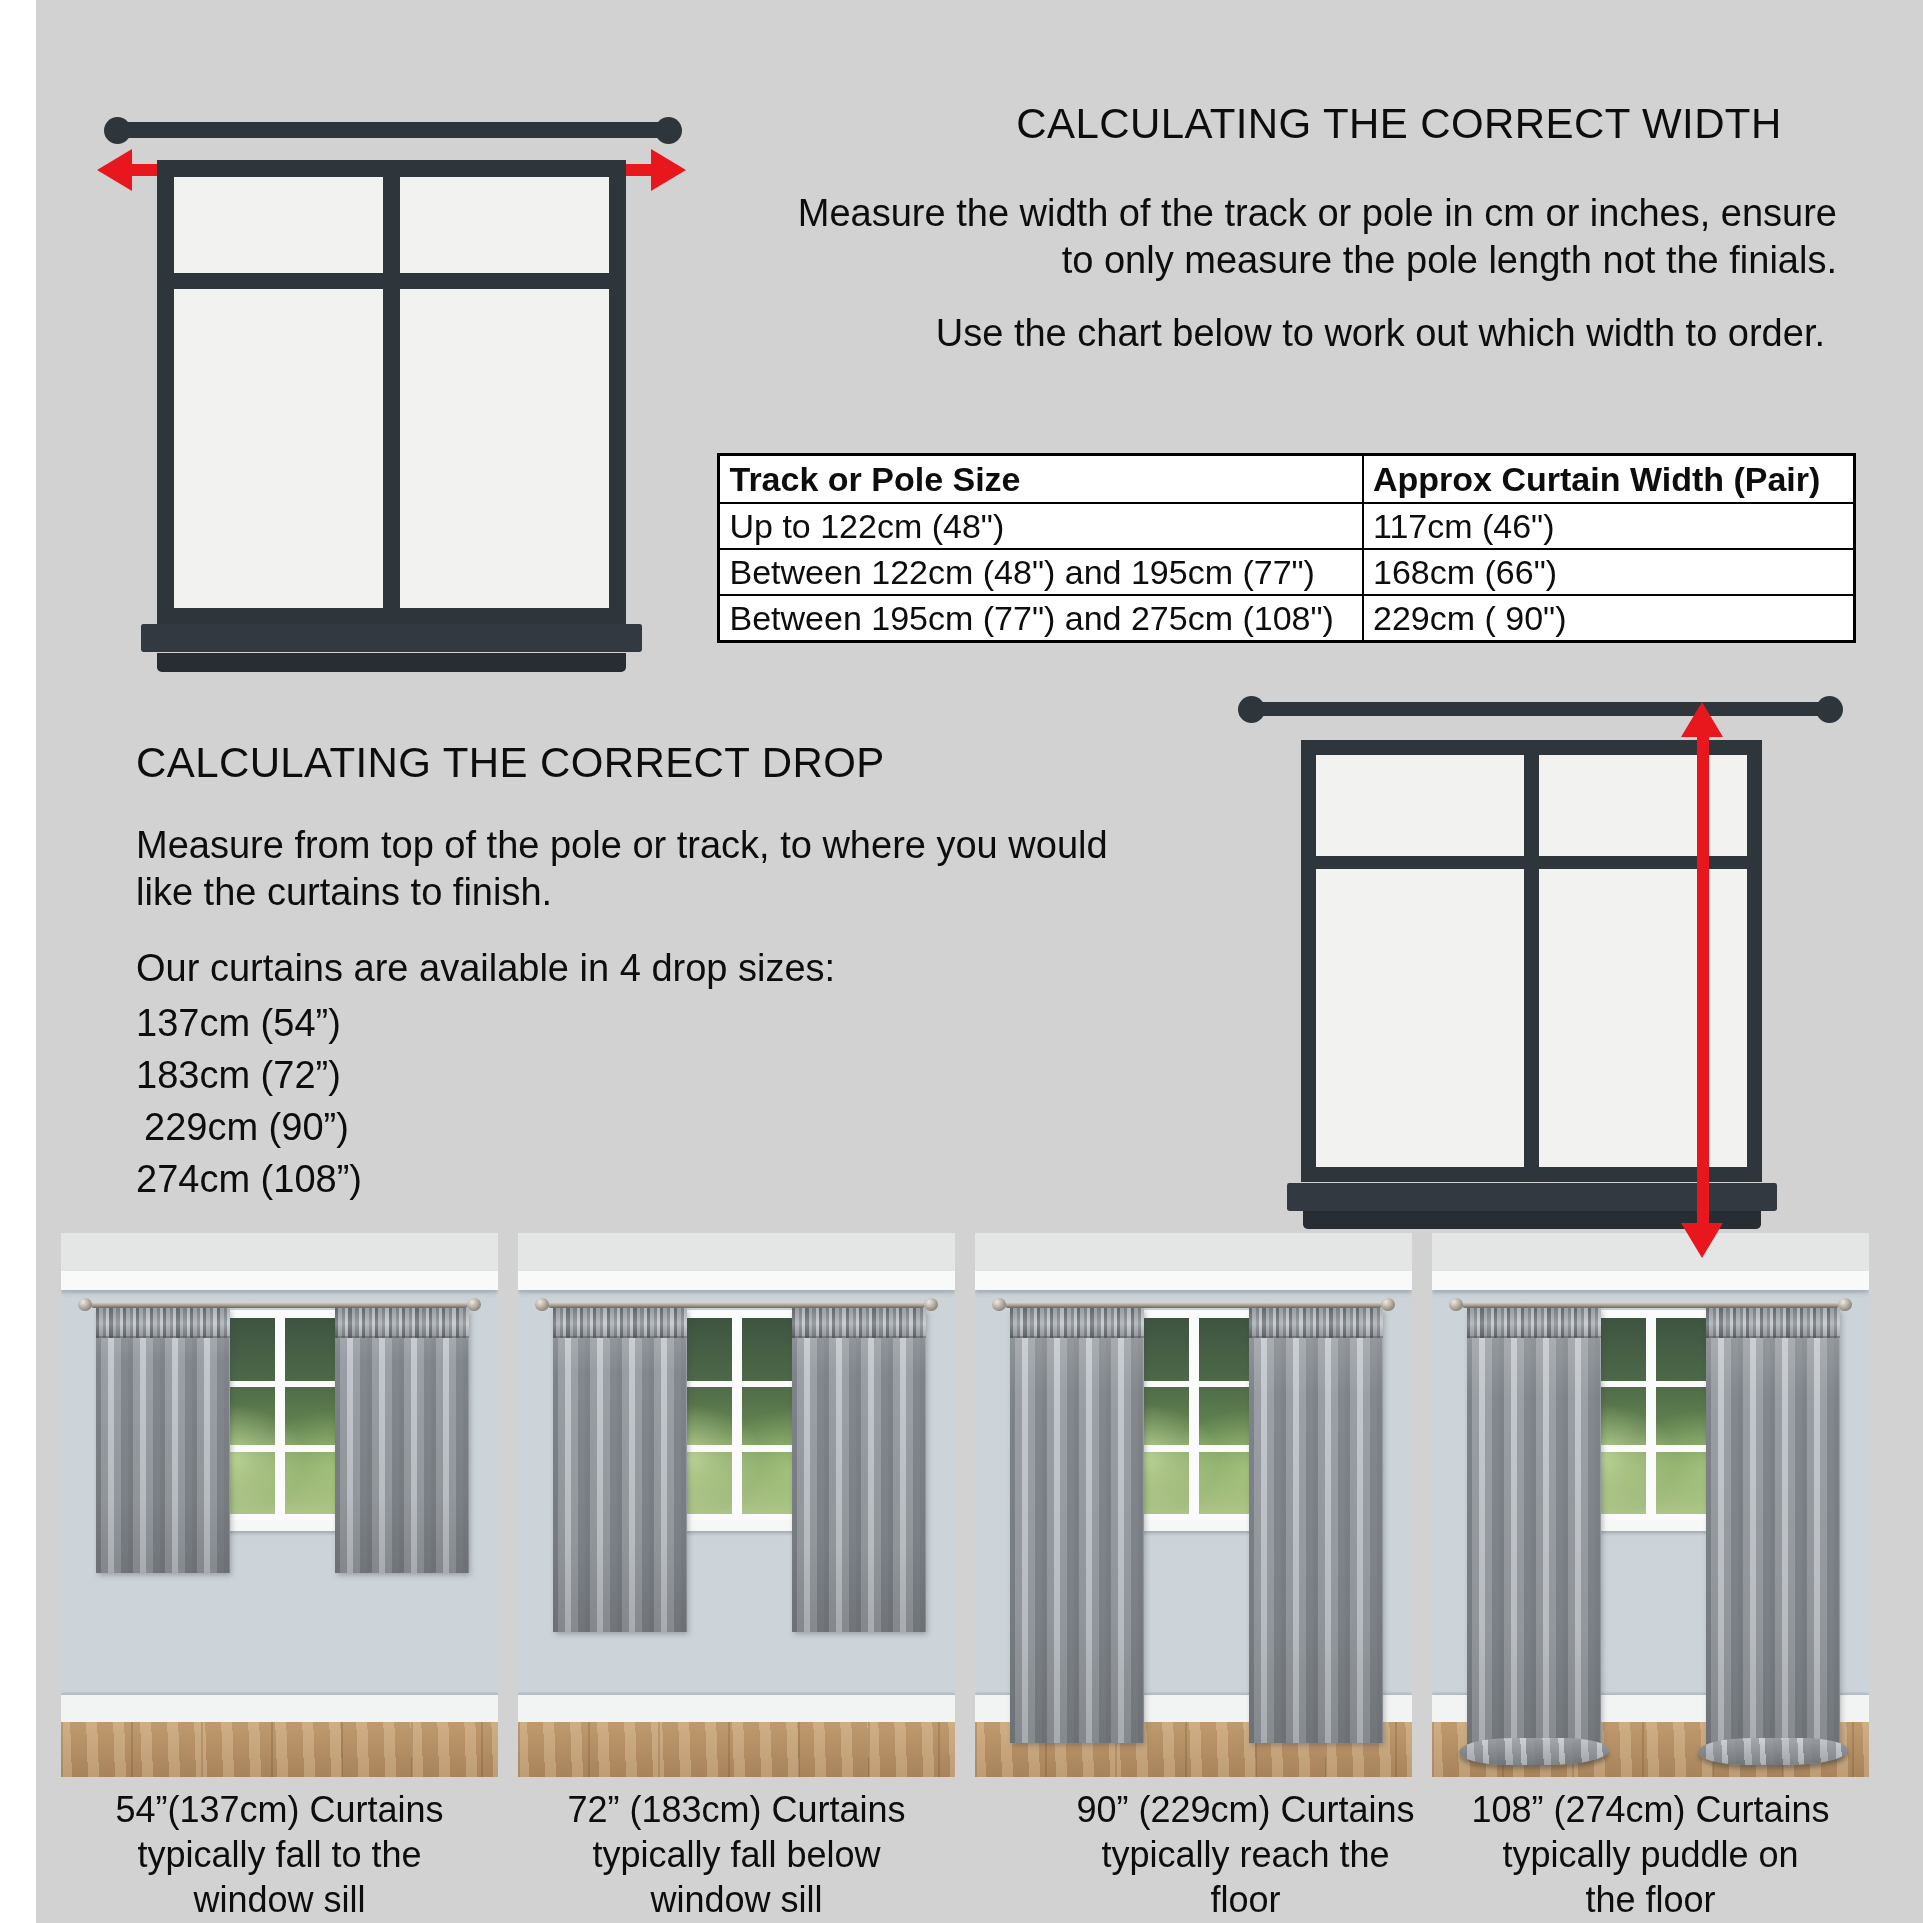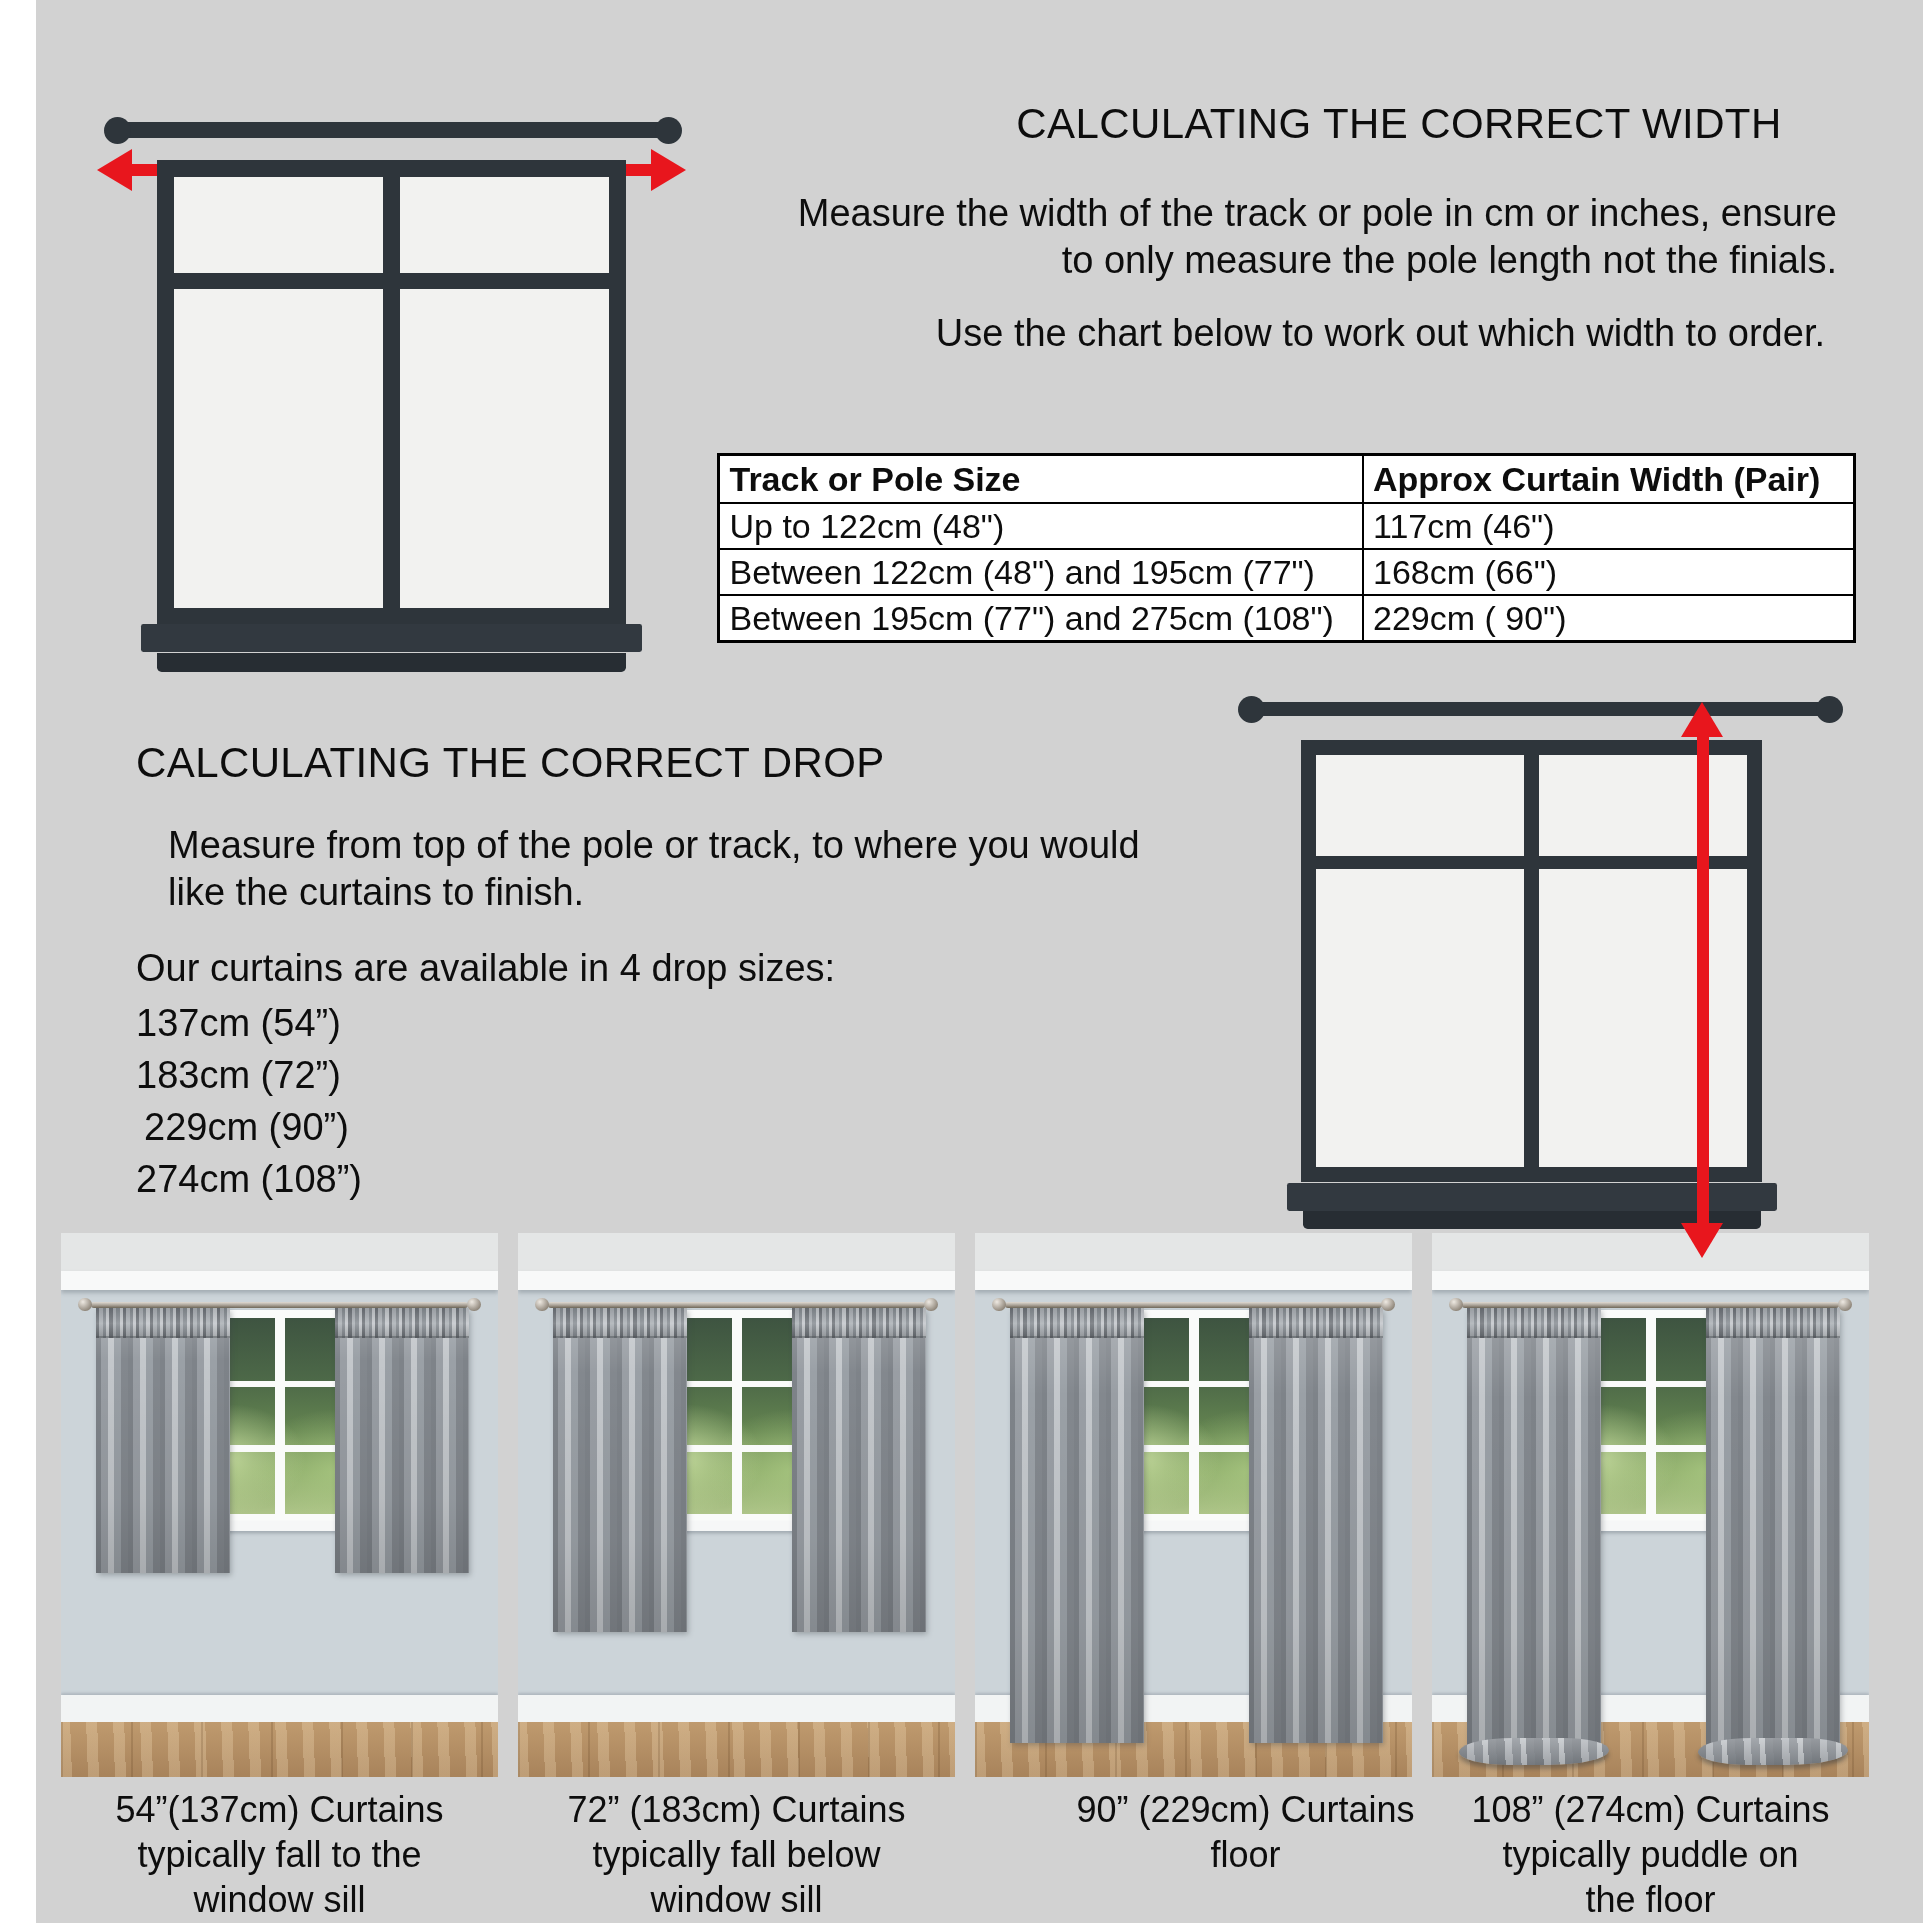--- a/index.html
+++ b/index.html
@@ -150,21 +150,21 @@
       </tr>
       <tr>
         <td>Between 195cm (77") and 275cm (108")</td>
         <td>229cm ( 90")</td>
       </tr>
     </tbody>
   </table>
 
   <div class="h-title" style="left:136px;top:739px;">CALCULATING THE CORRECT DROP</div>
 
-  <div class="para" style="left:136px;top:822px;margin-left:32px;">
+  <div class="para" style="left:136px;top:822px;">
     <div class="ln">Measure from top of the pole or track, to where you would</div>
     <div class="ln">like the curtains to finish.</div>
   </div>
 
   <div class="size-line" style="left:136px;top:947px;">Our curtains are available in 4 drop sizes:</div>
   <div class="size-line" style="left:136px;top:1002px;">137cm (54”)</div>
   <div class="size-line" style="left:136px;top:1054px;">183cm (72”)</div>
   <div class="size-line" style="left:144px;top:1106px;">229cm (90”)</div>
   <div class="size-line" style="left:136px;top:1158px;text-align:right;">274cm (108”)</div>
 
@@ -272,20 +272,21 @@
     <span class="ln">typically fall to the</span>
     <span class="ln">window sill</span>
   </div>
   <div class="caption" style="left:518px;">
     <span class="ln">72” (183cm) Curtains</span>
     <span class="ln">typically fall below</span>
     <span class="ln">window sill</span>
   </div>
   <div class="caption" style="left:1027px;">
     <span class="ln">90” (229cm) Curtains</span>
+    <span class="ln">typically reach the</span>
     <span class="ln">floor</span>
   </div>
   <div class="caption" style="left:1432px;">
     <span class="ln">108” (274cm) Curtains</span>
     <span class="ln">typically puddle on</span>
     <span class="ln">the floor</span>
   </div>
 </div>
 
 

